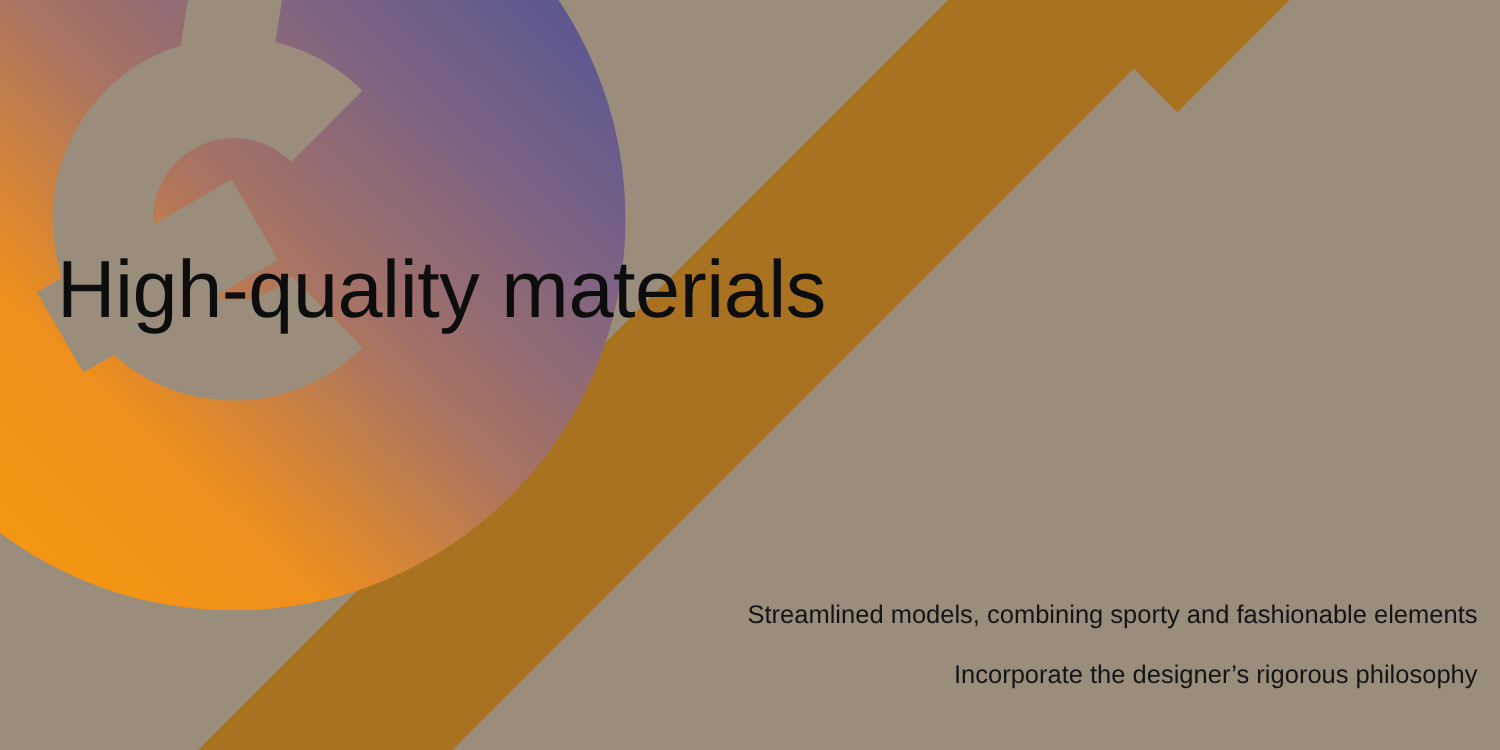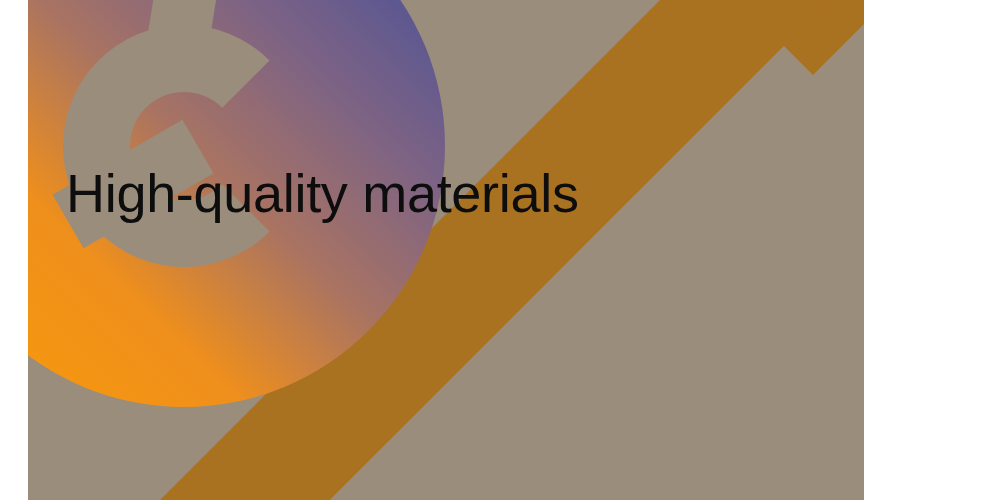--- a/index.html
+++ b/index.html
@@ -2,26 +2,25 @@
 <html><head>
 <meta charset="utf-8">
 <style>
   html, body {
     margin: 0;
     padding: 0;
     background: #ffffff;
   }
   #banner {
     position: relative;
-    width: 836px;
+    width: 1000px;
     height: 500px;
     overflow: hidden;
     background: #9b8d7c;
     font-family: "Liberation Sans", sans-serif;
-    margin-left: 28px;
   }
 
   
   .stripe {
     position: absolute;
     background: #a97220;
     transform-origin: 0 0;
     transform: rotate(-45deg);
   }
   
@@ -109,14 +108,18 @@
       </defs>
 
       <circle cx="276" cy="261" r="261" fill="url(#logoGrad)" mask="url(#cutMask)"></circle>
     </svg>
   </div>
 
   <div id="headline">
     <span class="headline-line">High-quality materials</span>
   </div>
 
+  <div id="subcopy">
+    <span class="sub-line">Streamlined models, combining sporty and fashionable elements</span>
+    <span class="sub-line">Incorporate the designer’s rigorous philosophy</span>
+  </div>
 
 </div>
 
 </body></html>

